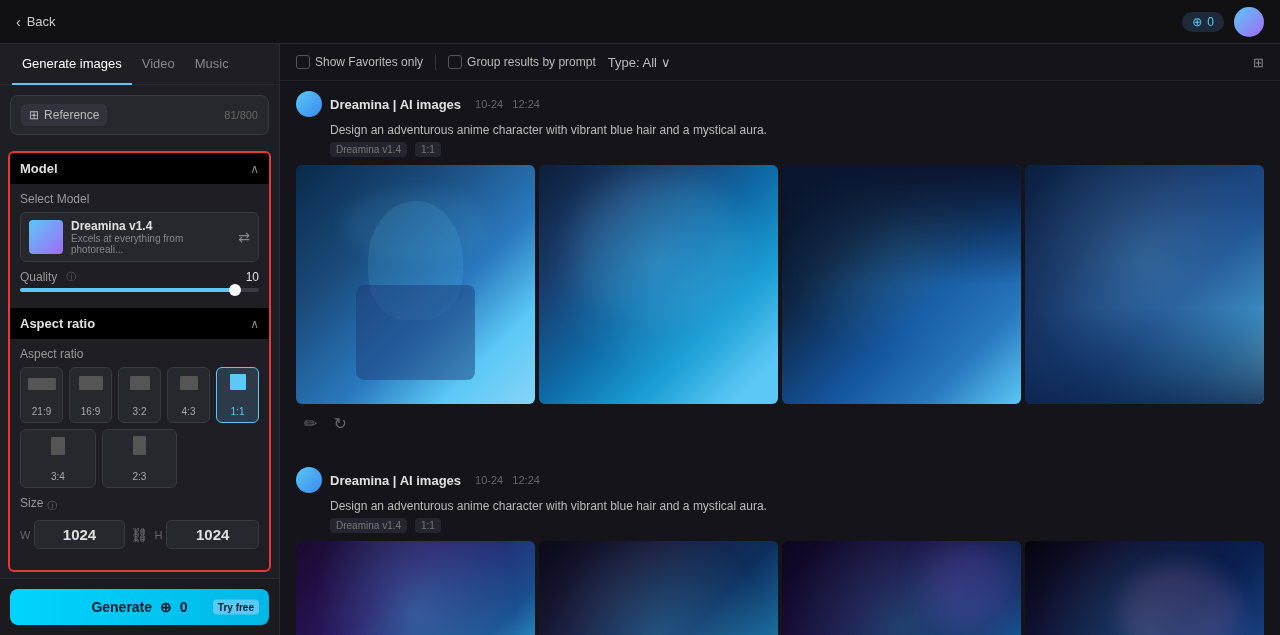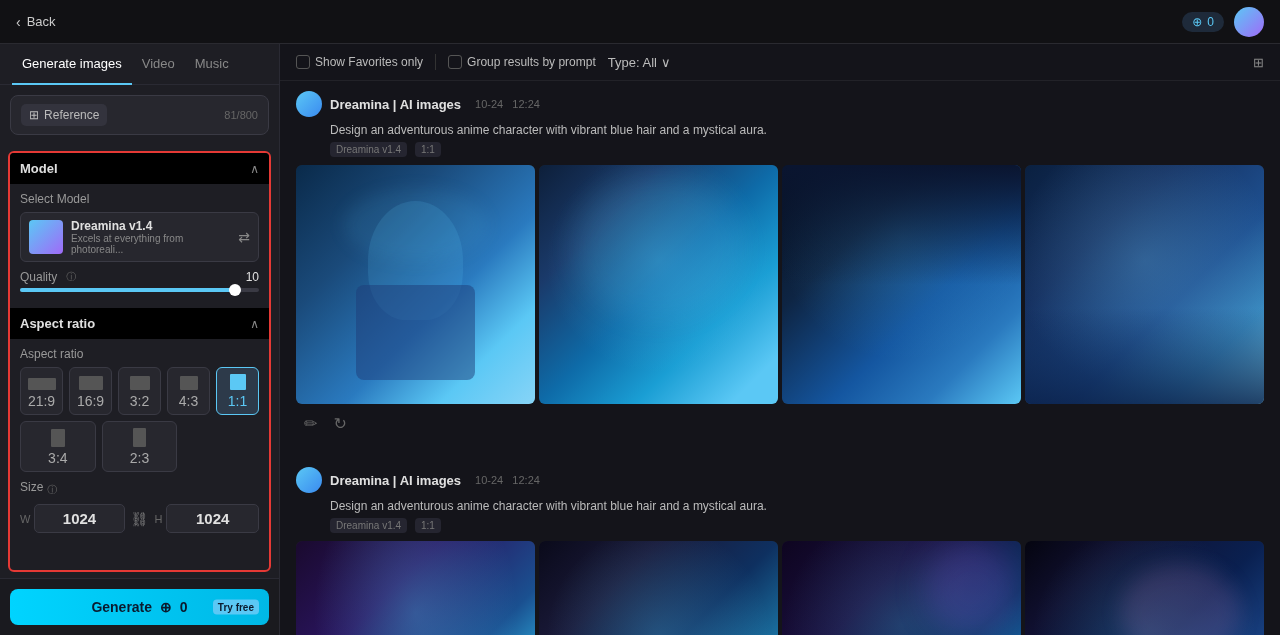--- a/index.html
+++ b/index.html
@@ -208,27 +208,27 @@
       display: grid;
       grid-template-columns: repeat(3, 1fr);
       gap: 6px;
       margin-bottom: 8px;
     }
     .ar-btn {
       display: flex;
       flex-direction: column;
       align-items: center;
       justify-content: flex-end;
-      gap: 3px;
+      gap: 16px;
       background: #27272e;
       border-radius: 6px;
       padding: 6px 4px 5px;
       cursor: pointer;
       border: 1px solid #3a3a44;
-      font-size: 14px;
+      font-size: 10px;
       color: #aaa;
     }
     .ar-btn.active {
       background: #2d3a4a;
       border: 1px solid #5bc8f5;
       color: #5bc8f5;
     }
     .ar-shape {
       background: #555;
       border-radius: 1px;

